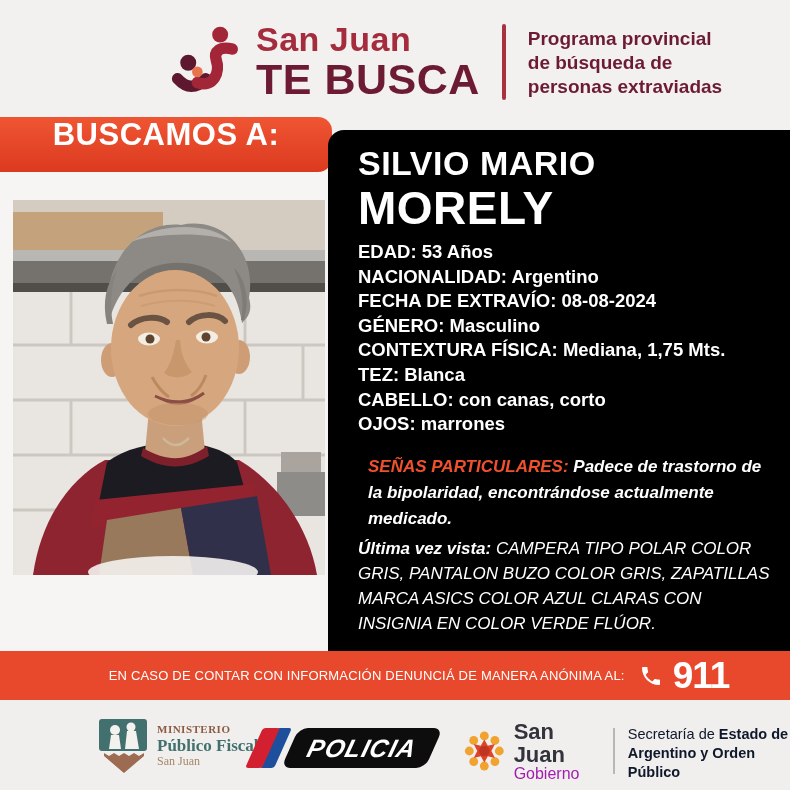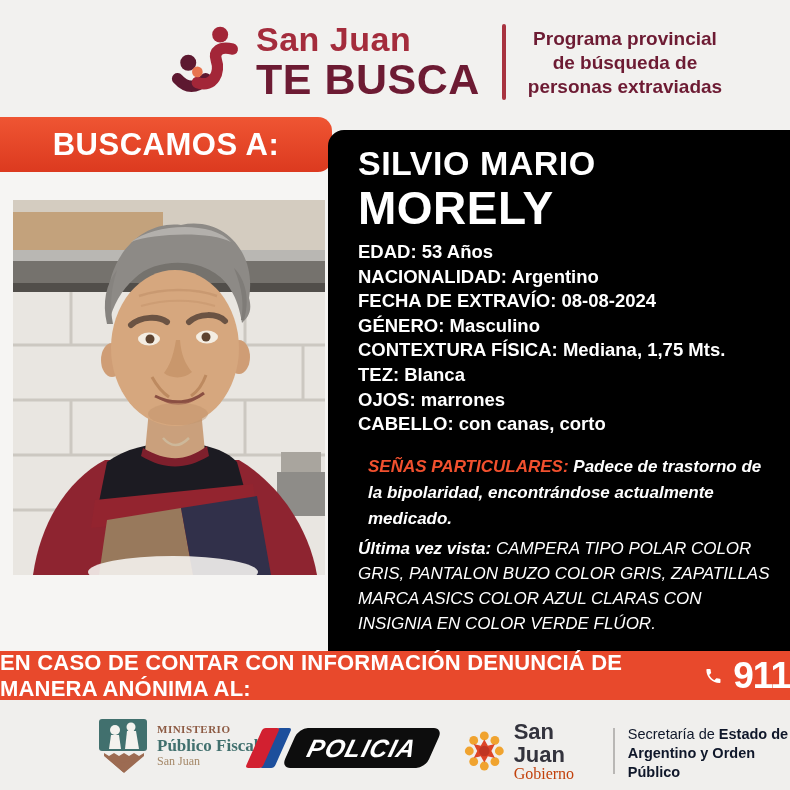--- a/index.html
+++ b/index.html
@@ -7,26 +7,26 @@
   body { font-family:"Liberation Sans", sans-serif; background:#f2f1ef; }
   .page { position:relative; width:790px; height:790px; background:#f2f1ef; overflow:hidden; }
 
   
   .header-group { position:absolute; left:170px; top:22px; display:flex; align-items:center; }
   .logo-icon { width:76px; height:76px; flex:0 0 auto; }
   .logo-text { margin-left:10px; line-height:1; }
   .logo-line1 { font-size:34px; font-weight:600; color:#a42c3c; letter-spacing:0.5px; }
   .logo-line2 { font-size:43px; font-weight:800; color:#6d1b33; letter-spacing:0.5px; margin-top:2px; }
   .logo-divider { width:4px; height:76px; background:#a8333f; border-radius:2px; margin:0 22px; }
-  .tagline { font-size:19px; font-weight:700; color:#6d1b33; line-height:24px; padding-top:2px;text-align:center; }
+  .tagline { font-size:19px; font-weight:700; color:#6d1b33; line-height:24px; padding-top:2px; }
 
   
   .banner { position:absolute; left:0; top:117px; width:332px; height:55px;
             background:linear-gradient(180deg,#ef5533,#dc3a1f);
-            border-radius:0 14px 14px 0; display:flex; align-items:center; justify-content:center; }
+            border-radius:0 14px 14px 0; display:flex; align-items:flex-start; justify-content:center; }
   .banner-label { color:#ffffff; font-size:31px; font-weight:800; letter-spacing:0.5px; }
 
   
   .left-panel { position:absolute; left:0; top:172px; width:328px; height:479px; background:#f6f5f3; }
 
   
   .card { position:absolute; left:328px; top:130px; width:462px; height:521px;
           background:#000000; border-radius:16px 0 0 0; color:#fff; }
   .name-block { position:absolute; left:30px; top:16px; line-height:1; }
   .name-line1 { font-size:34px; font-weight:800; letter-spacing:0.5px; }
@@ -39,21 +39,21 @@
             font-style:italic; line-height:25px; }
   .ultima-label { font-weight:700; }
 
   
   .photo { position:absolute; left:13px; top:200px; width:312px; height:375px; overflow:hidden; background:#e9e6e1; }
   .photo svg { display:block; width:100%; height:100%; }
 
   
   .band { position:absolute; left:0; top:651px; width:790px; height:49px; background:#e8492c;
           display:flex; align-items:center; justify-content:center; gap:10px; color:#fff; }
-  .band-text { font-size:22px; font-weight:700; letter-spacing:0.2px; }
+  .band-text { font-size:13px; font-weight:400; letter-spacing:0.2px;margin-left:48px; }
   .band-phone-icon { width:24px; height:24px; margin-left:4px; }
   .band-number { font-size:37px; font-weight:800; letter-spacing:-1px; line-height:1; }
 
   
   .footer { position:absolute; left:0; top:700px; width:790px; height:90px; background:#f0efed; }
   .ministerio { position:absolute; left:98px; top:17px; display:flex; align-items:center; }
   .min-shield { width:50px; height:58px; }
   .min-text { margin-left:9px; font-family:"Liberation Serif", serif; line-height:1.15; }
   .min-l1 { font-size:11px; font-weight:700; color:#8d5b44; letter-spacing:0.5px; }
   .min-l2 { font-size:17px; font-weight:700; color:#41706e; }
@@ -64,21 +64,21 @@
   .pol-stripe-blue { left:16px; width:15px; background:#1d4f9c; }
   .pol-stripe-red { left:2px; width:17px; background:#d22030; }
   .pol-bar { position:absolute; left:38px; top:0; width:144px; height:40px; background:#0d0d0d;
              transform:skewX(-24deg); border-radius:9px; display:flex; align-items:center; justify-content:center; }
   .pol-label { transform:skewX(10deg); font-style:italic; font-weight:800; font-size:25px; color:#fff; letter-spacing:1px; }
 
   .gobierno { position:absolute; left:464px; top:20px; display:flex; align-items:center; }
   .gob-flower { width:46px; height:46px; }
   .gob-text { margin-left:9px; line-height:1.05; }
   .gob-l1 { font-size:22px; font-weight:800; color:#33333d; }
-  .gob-l2 { font-size:16px; color:#c2410c;font-family:Liberation Serif, serif; }
+  .gob-l2 { font-size:16px; color:#a21caf; }
   .gob-divider { width:2px; height:46px; background:#b9b7b5; margin:0 13px; }
   .secretaria { font-size:14.5px; color:#0f172a; line-height:19px; padding-top:4px; }
   .sec-bold { font-weight:700; }
 </style>
 </head>
 <body>
 
 <div class="page">
 
   <div class="header-group">
@@ -113,22 +113,22 @@
       <div class="name-line2">MORELY</div>
     </div>
 
     <div class="details">
       <div><span>EDAD:</span> <span>53 Años</span></div>
       <div><span>NACIONALIDAD:</span> <span>Argentino</span></div>
       <div><span>FECHA DE EXTRAVÍO:</span> <span>08-08-2024</span></div>
       <div><span>GÉNERO:</span> <span>Masculino</span></div>
       <div><span>CONTEXTURA FÍSICA:</span> <span>Mediana, 1,75 Mts.</span></div>
       <div><span>TEZ:</span> <span>Blanca</span></div>
+      <div><span>CABELLO:</span> <span>con canas, corto</span></div>
       <div><span>OJOS:</span> <span>marrones</span></div>
-      <div><span>CABELLO:</span> <span>con canas, corto</span></div>
     </div>
 
     <p class="senas">
       <span class="senas-label">SEÑAS PARTICULARES:</span>
       <span>Padece de trastorno de la bipolaridad, encontrándose actualmente medicado.</span>
     </p>
 
     <p class="ultima">
       <span class="ultima-label">Última vez vista:</span>
       <span>CAMPERA TIPO POLAR COLOR GRIS, PANTALON BUZO COLOR GRIS, ZAPATILLAS MARCA ASICS COLOR AZUL CLARAS CON INSIGNIA EN COLOR VERDE FLÚOR.</span>

